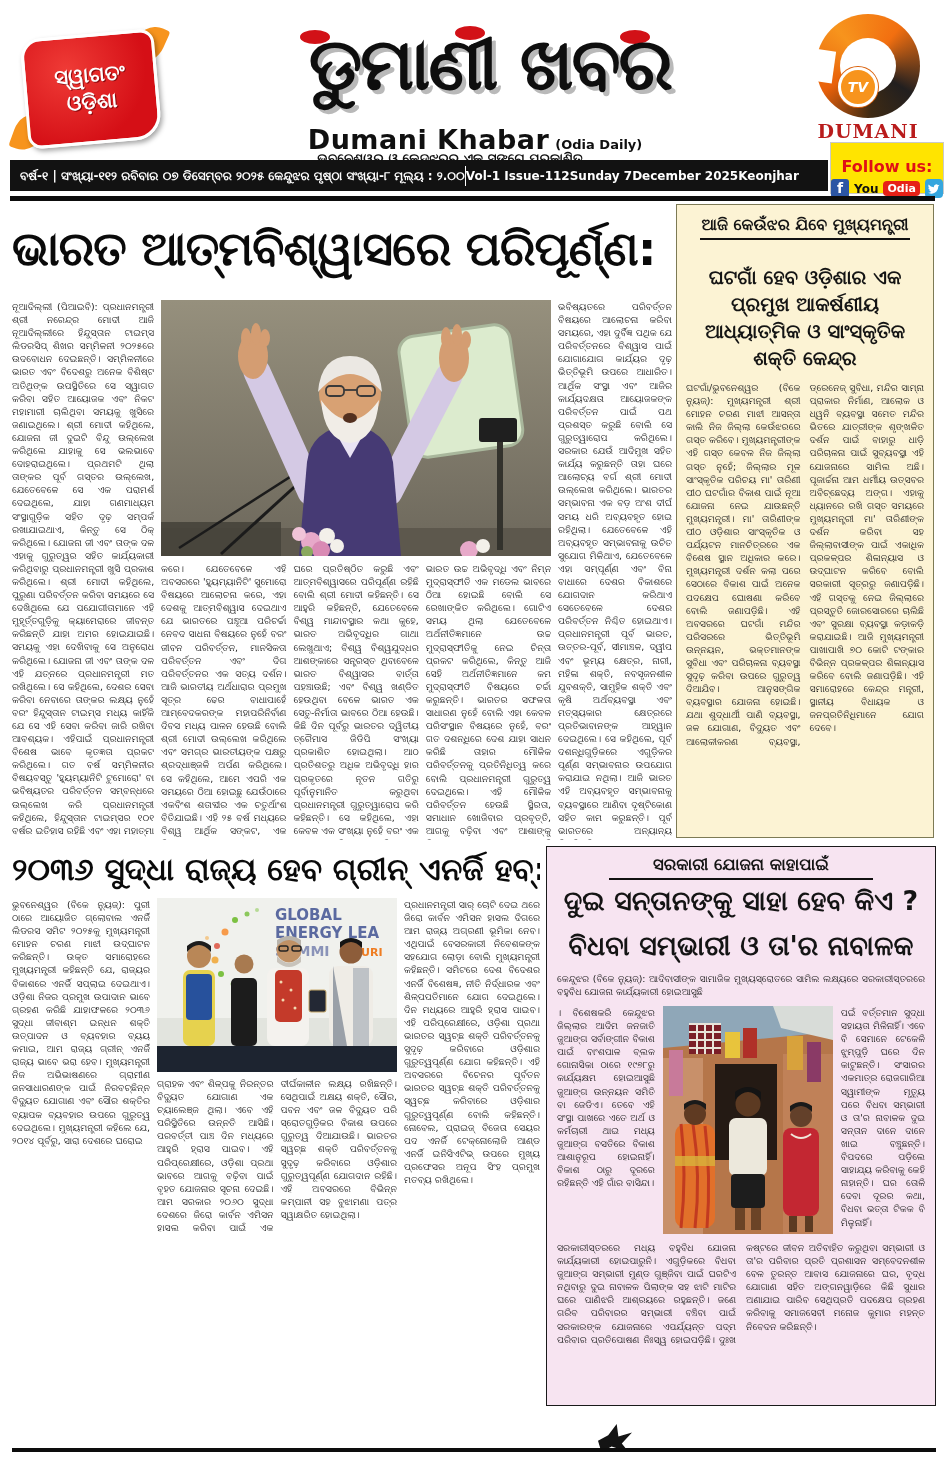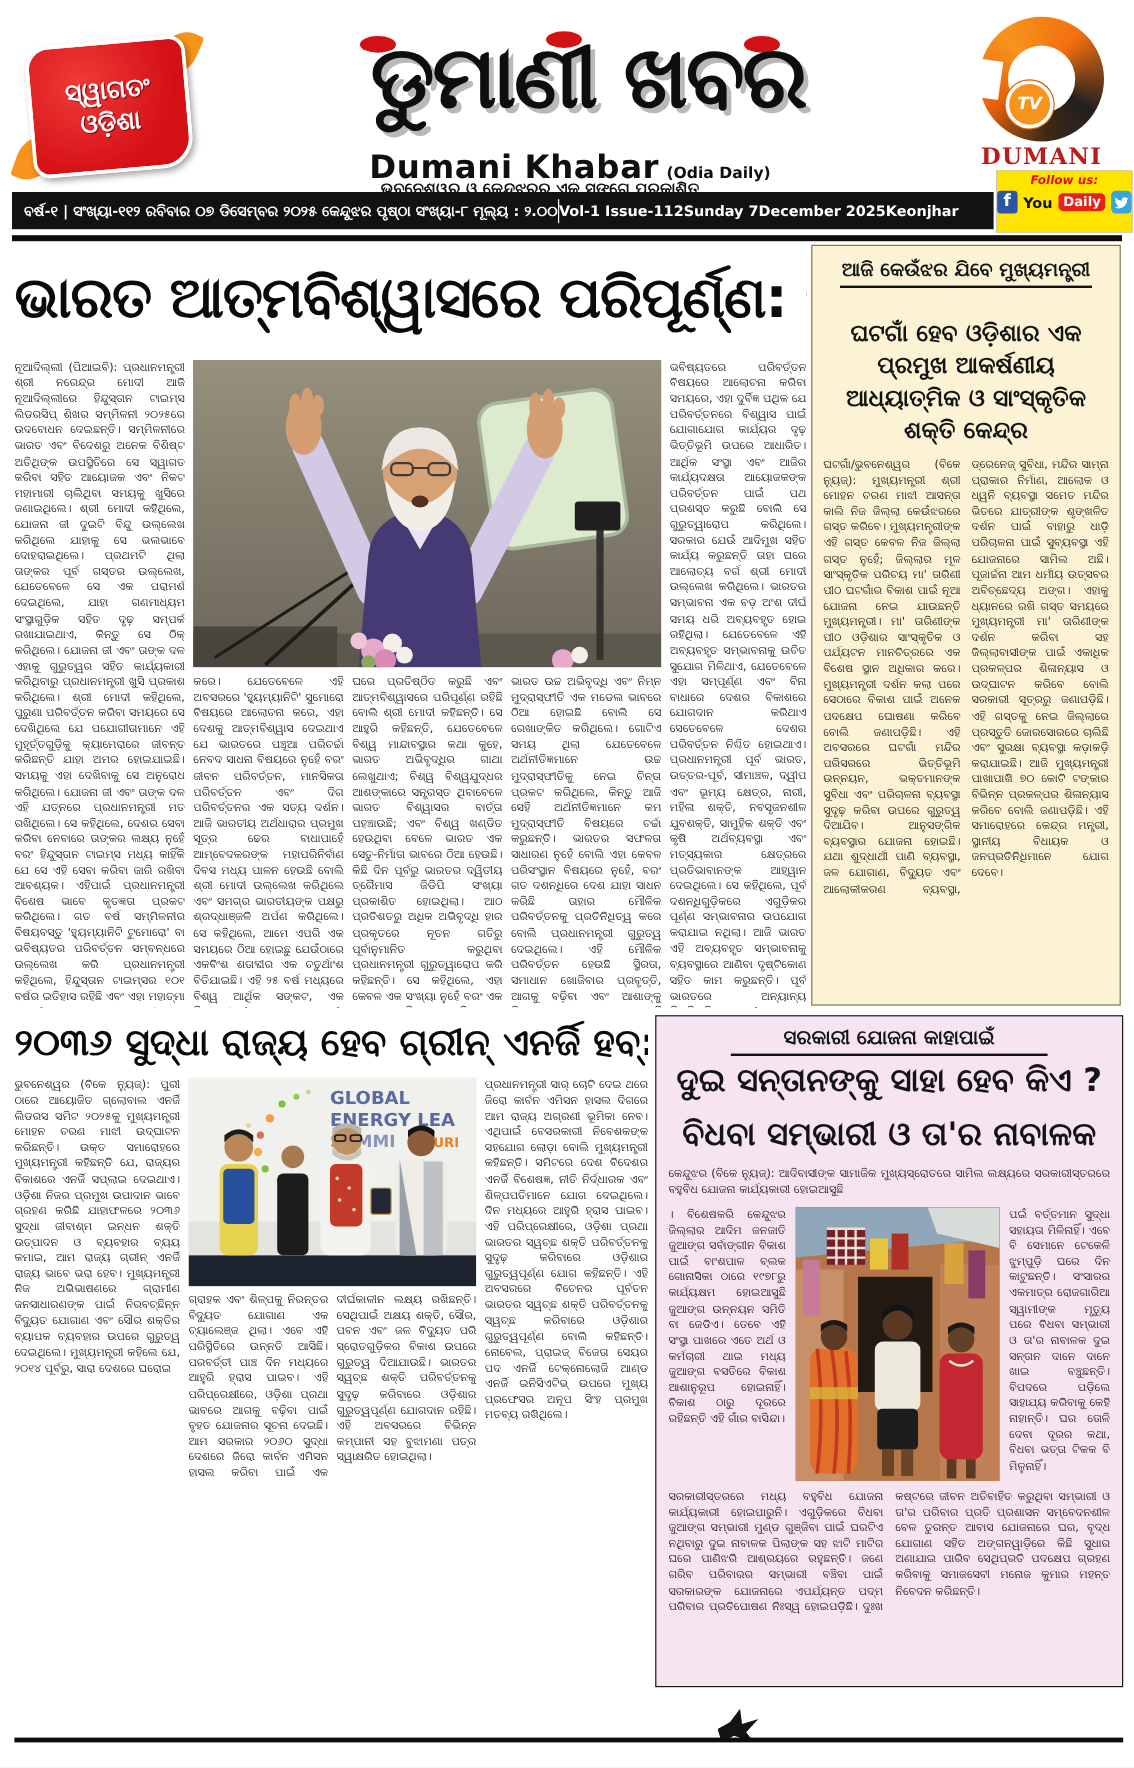--- a/index.html
+++ b/index.html
@@ -33,21 +33,21 @@
   .tv-ring{position:absolute;left:18px;top:4px;width:104px;height:104px;border-radius:50%;
            background:conic-gradient(from 320deg,#f7941d,#f26f10 22%,#221f1f 45%,#3d2a14 60%,#e8600a 78%,#f7941d);}
   .tv-inner{position:absolute;left:24px;top:24px;width:56px;height:56px;border-radius:50%;background:#fff;}
   .tv-notch{position:absolute;left:-4px;top:36px;width:22px;height:32px;background:#fff;transform:rotate(8deg);}
   .tv-badge{position:absolute;left:22px;top:18px;width:34px;height:34px;border-radius:50%;background:#f7941d;border:3px solid #fff;
             box-shadow:0 0 0 1px #d95f08;color:#fff;font-weight:bold;font-style:italic;font-size:14px;line-height:34px;margin-top:35px;}
   .tv-brand{position:absolute;left:0;top:110px;width:140px;font-family:"DejaVu Serif","Liberation Serif",serif;
             font-weight:bold;font-size:19px;letter-spacing:1px;color:#b91c1c;}
   
   .follow{left:830px;top:142px;width:112px;height:50px;background:#ffe400;border:1px solid #c9c9c9;text-align:center;}
-  .follow-label{font-size:10px;font-weight:bold;color:#e01016;margin-top:2px;font-style:italic;}
+  .follow-label{font-size:16px;font-weight:bold;color:#e01016;margin-top:14px;}
   .icons{display:flex;align-items:center;justify-content:center;gap:5px;margin-top:3px;}
   .fb{width:19px;height:19px;background:#2c56a4;border-radius:3px;color:#fff;font-weight:bold;font-size:14px;line-height:19px;}
   .yt-you{font-weight:bold;font-size:12px;color:#111;}
   .yt-tube{background:#e62117;color:#fff;font-weight:bold;font-size:11px;border-radius:4px;padding:1px 4px;}
   .tw{width:19px;height:19px;background:#35a6de;border-radius:4px;display:flex;align-items:center;justify-content:center;}
 
   
   .infobar{left:10px;top:160px;width:818px;height:31px;background:#121212;color:#fff;display:flex;align-items:center;
            padding:0 10px;box-sizing:border-box;font-weight:bold;font-size:12px;gap:0;overflow:hidden;white-space:nowrap;}
   .infobar .sep{width:1px;height:20px;background:#fff;flex:none;}
@@ -133,21 +133,21 @@
       <div class="tv-badge">TV</div>
     </div>
     <div class="tv-brand">DUMANI</div>
   </div>
 
   <div class="abs follow">
     <div class="follow-label">Follow us:</div>
     <div class="icons">
       <div class="fb">f</div>
       <span class="yt-you">You</span>
-      <span class="yt-tube">Daily</span>
+      <span class="yt-tube">Odia</span>
       <div class="tw">
         <svg width="13" height="13" viewBox="0 0 24 24">
             <path fill="#fff" d="M23 5c-.8.4-1.7.6-2.6.8a4.5 4.5 0 0 0-7.7 4A12.8 12.8 0 0 1 3 4.8a4.5 4.5 0 0 0 1.4 6 4.4 4.4 0 0 1-2-.5v.1a4.5 4.5 0 0 0 3.6 4.4 4.6 4.6 0 0 1-2 .1 4.5 4.5 0 0 0 4.2 3.1A9 9 0 0 1 1 19.5 12.7 12.7 0 0 0 7.9 21.5c8.3 0 12.8-6.9 12.8-12.8v-.6A9.2 9.2 0 0 0 23 5z"></path>
           </svg>
       </div>
     </div>
   </div>
 
   <div class="abs infobar">
     <span>ବର୍ଷ-୧ | ସଂଖ୍ୟା-୧୧୨  ରବିବାର  ୦୭ ଡିସେମ୍ବର ୨୦୨୫  କେନ୍ଦୁଝର  ପୃଷ୍ଠା ସଂଖ୍ୟା-୮  ମୂଲ୍ୟ : ୨.୦୦</span>

